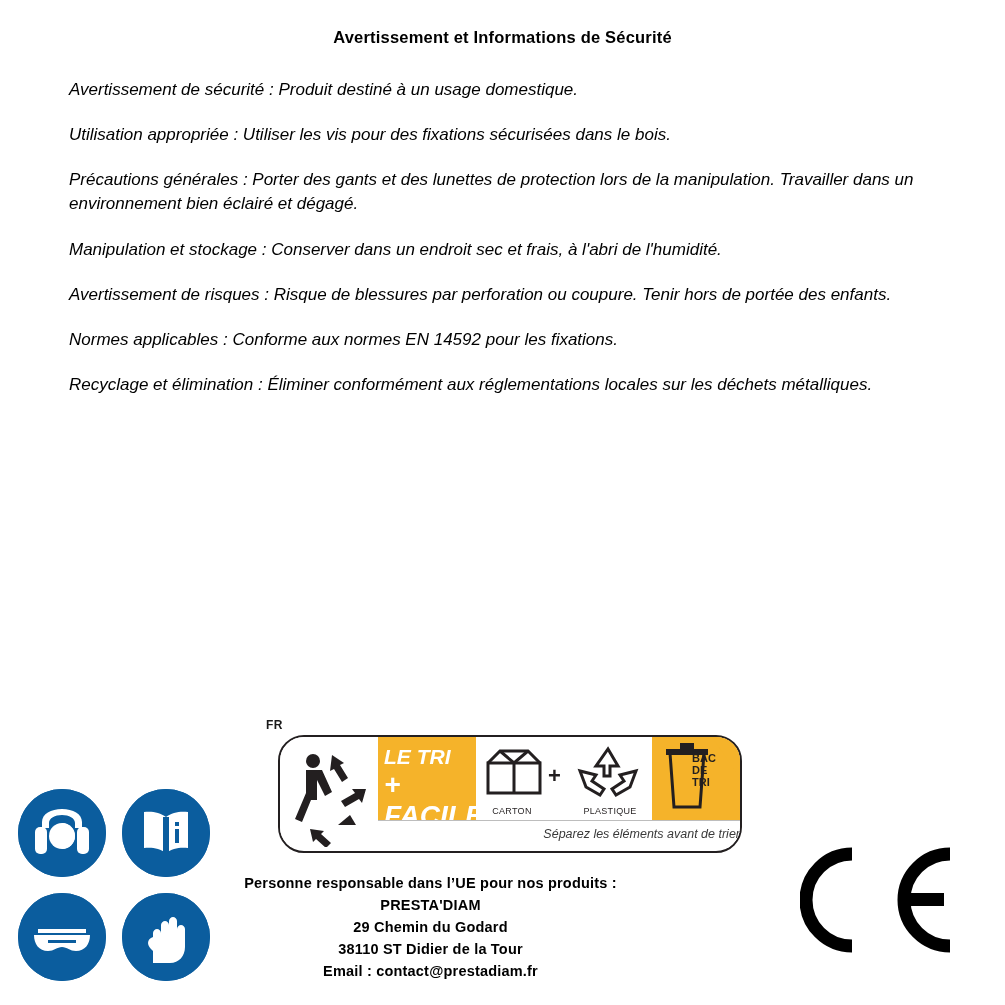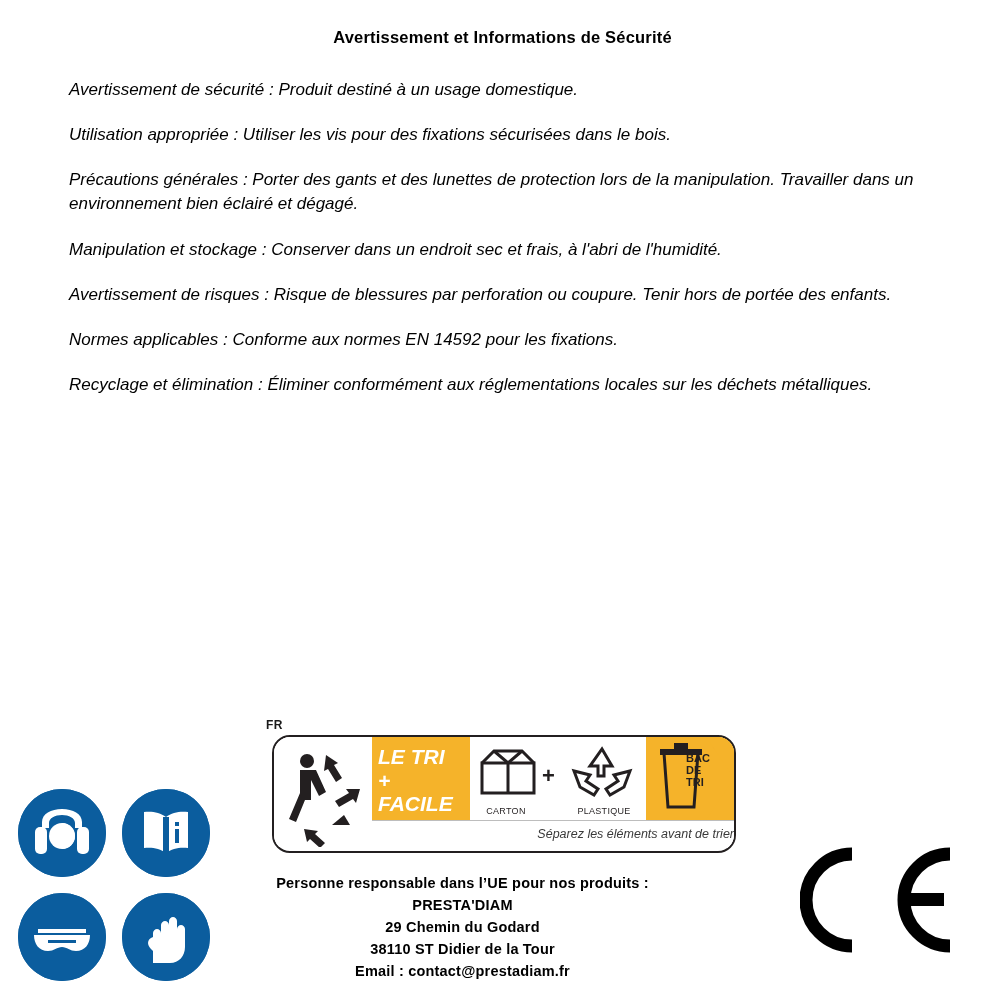--- a/index.html
+++ b/index.html
@@ -77,26 +77,26 @@
     position: absolute;
     left: 4px;
     top: 0px;
     font-size: 12px;
     font-weight: bold;
     letter-spacing: 0.5px;
     color: #1a1a1a;
   }
   .recycle-box {
     position: absolute;
-    left: 10px;
+    left: 16px;
     top: 17px;
     width: 460px;
     height: 114px;
     border: 2px solid #231f20;
-    border-radius: 18px;
+    border-radius: 26px;
     background: #ffffff;
     overflow: hidden;
   }
   .rb-left {
     position: absolute;
     left: 0; top: 0;
     width: 98px; height: 110px;
     background: #ffffff;
   }
   .rb-yellow {
@@ -116,21 +116,21 @@
     left: 104px;
     top: 8px;
     width: 92px;
     color: #ffffff;
     font-weight: bold;
     font-style: italic;
     font-size: 21px;
     line-height: 1.12;
     text-align: left;
   }
-  .letri .l2 { font-size: 21px; }
+  .letri .l2 { font-size: 28px; }
   .mid-icons {
     position: absolute;
     left: 196px;
     top: 0;
     width: 176px;
     height: 83px;
   }
   .mid-icons .cap {
     position: absolute;
     bottom: 4px;
@@ -188,21 +188,20 @@
   .resp-block {
     position: absolute;
     left: 0;
     top: 872px;
     width: 861px;
     text-align: center;
     font-size: 14.5px;
     font-weight: bold;
     line-height: 1.52;
     letter-spacing: 0.2px;
-    padding-left: 32px;
   }
 
   
   .ce-mark {
     position: absolute;
     left: 800px;
     top: 845px;
     width: 150px;
     height: 110px;
   }

